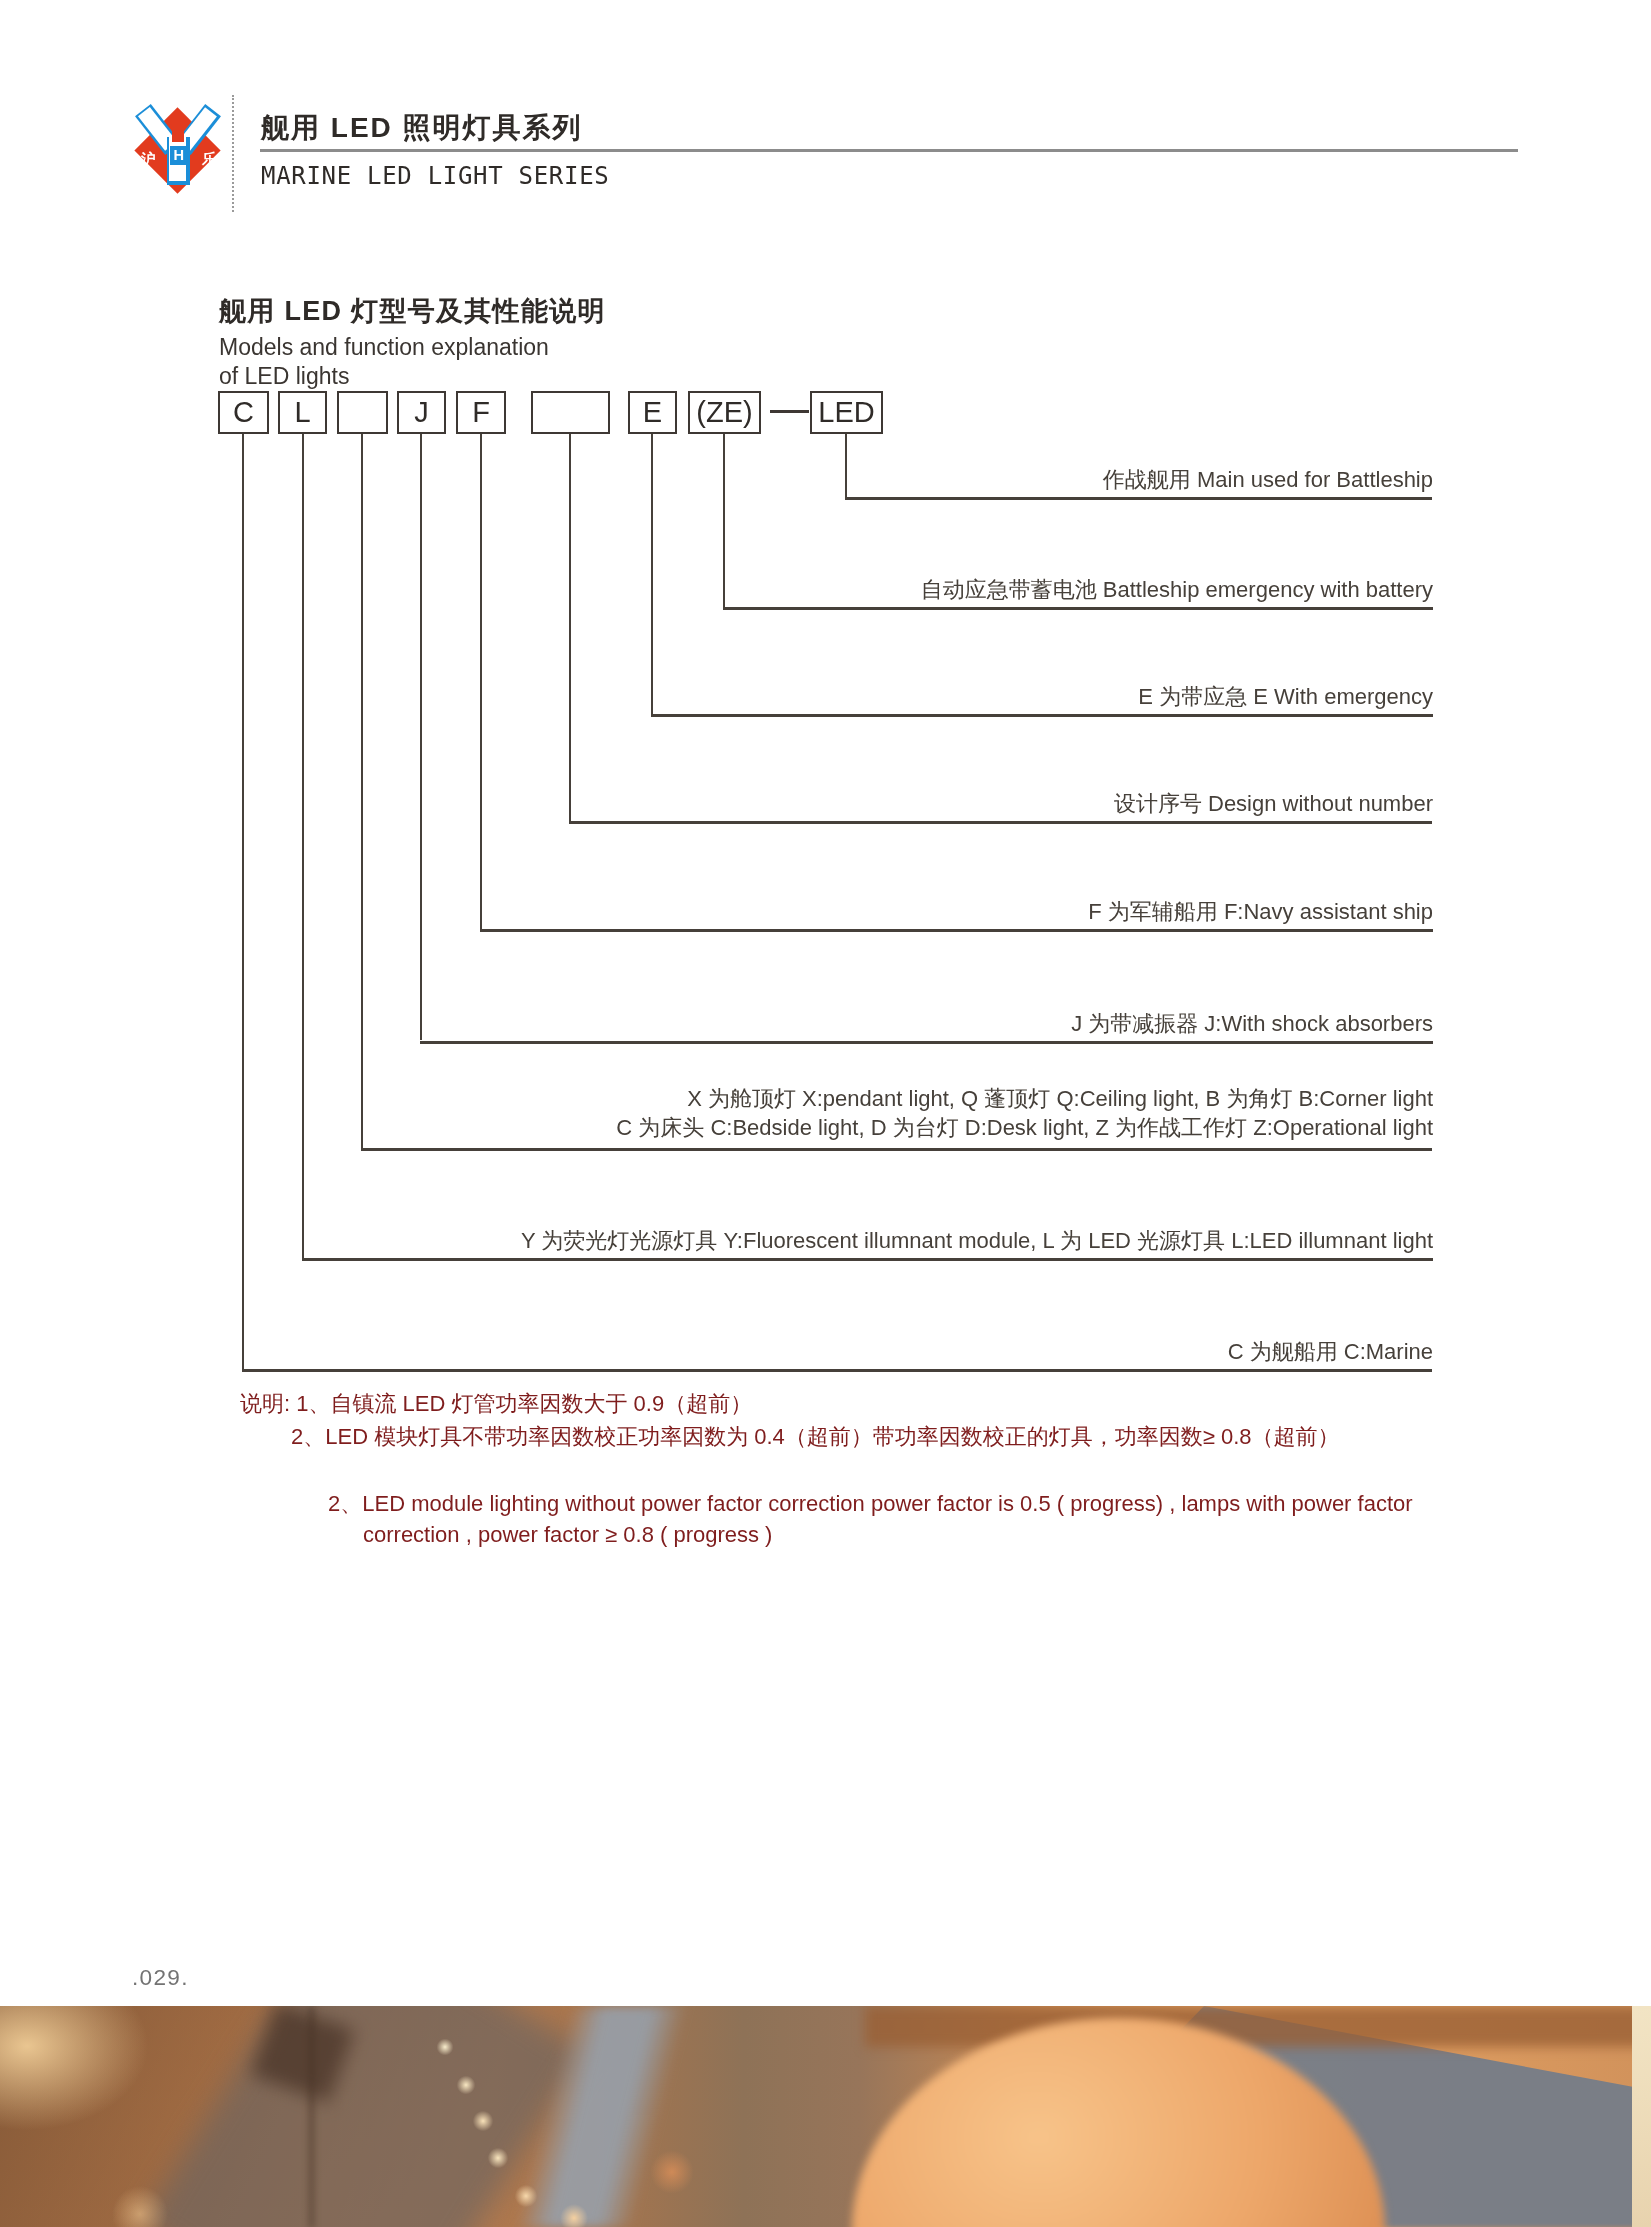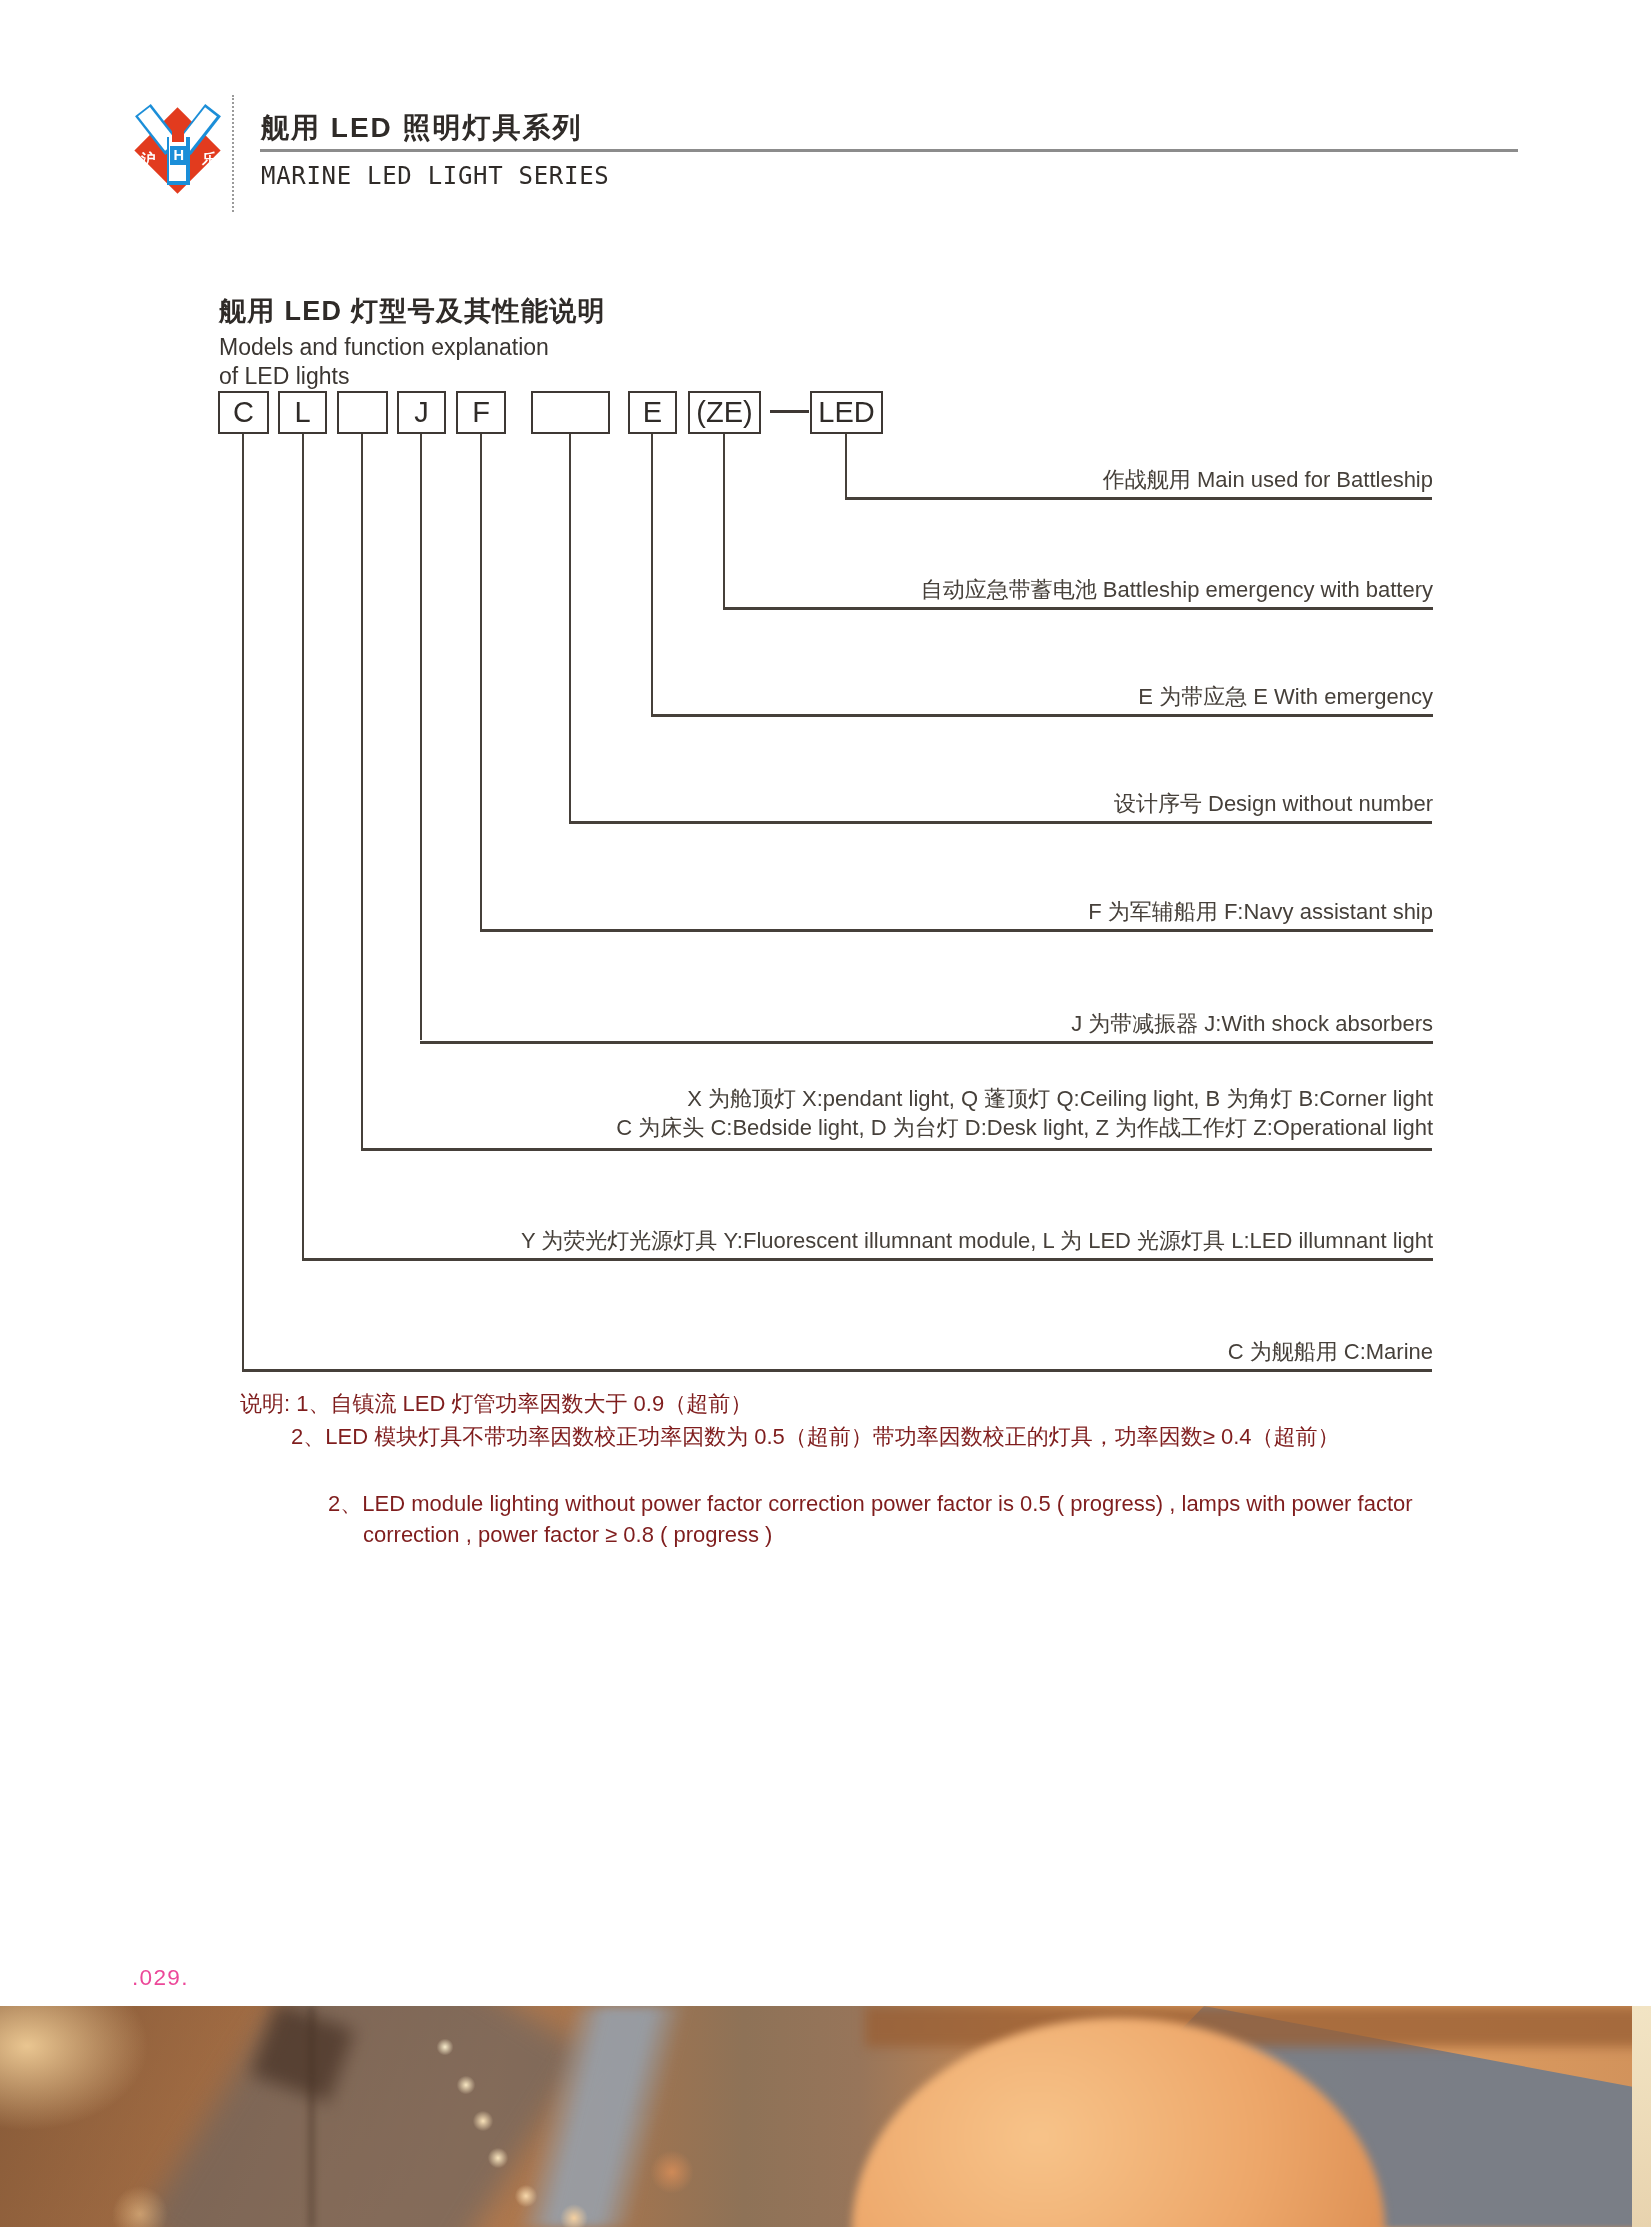--- a/index.html
+++ b/index.html
@@ -39,21 +39,21 @@
 
   
   .vline{position:absolute;width:2px;background:#46403a;}
   .hline{position:absolute;height:2.7px;background:#46403a;}
   .leg{position:absolute;right:219px;text-align:right;font-size:22px;line-height:29px;color:#46403a;white-space:nowrap;}
 
   
   .note{position:absolute;font-size:22px;color:#7f1d1d;white-space:nowrap;text-align:center;}
 
   
-  .pagenum{position:absolute;left:132px;top:1965px;font-size:22.6px;color:#ec4899;letter-spacing:1.3px;}
+  .pagenum{position:absolute;left:132px;top:1965px;font-size:22.6px;color:#737373;letter-spacing:1.3px;}
 
   
   .photo{position:absolute;left:0;top:2006px;width:1652px;height:222px;overflow:hidden;
      background:
        radial-gradient(ellipse 173px 120px at 27px 40px, rgba(250,216,160,.85), rgba(250,216,160,0) 70%),
        linear-gradient(115deg, rgba(84,56,34,.5) 0%, rgba(84,56,34,0) 30%),
        linear-gradient(90deg,#b97c4e 0%,#bb7d4e 20%,#a9754c 35%,#8e7257 45%,#97755a 52%,#c98a54 62%,#e6a363 75%,#d1925b 100%);}
   .photo>div{position:absolute;}
   .ph-graydiag{left:220px;top:-60px;width:286px;height:386px;background:rgba(104,99,97,.62);
                transform:rotate(32deg);filter:blur(14.6px);}
@@ -152,21 +152,21 @@
     <span>C 为床头 C:Bedside light, D 为台灯 D:Desk light, Z 为作战工作灯 Z:Operational light</span>
   </div>
 
   <div class="hline" style="left:302px;top:1258px;width:1131px;"></div>
   <div class="leg" style="top:1226px;"><span>Y 为荧光灯光源灯具 Y:Fluorescent illumnant module,  L 为 LED 光源灯具 L:LED illumnant light</span></div>
 
   <div class="hline" style="left:242px;top:1369px;width:1190px;"></div>
   <div class="leg" style="top:1337px;"><span>C 为舰船用 C:Marine</span></div>
 
   <div class="note" style="left:240px;top:1389px;">说明: 1、自镇流 LED 灯管功率因数大于 0.9（超前）</div>
-  <div class="note" style="left:291px;top:1422px;">2、LED 模块灯具不带功率因数校正功率因数为 0.5（超前）带功率因数校正的灯具，功率因数≥ 0.4（超前）</div>
+  <div class="note" style="left:291px;top:1422px;">2、LED 模块灯具不带功率因数校正功率因数为 0.4（超前）带功率因数校正的灯具，功率因数≥ 0.8（超前）</div>
   <div class="note" style="left:328px;top:1489px;">2、LED module lighting without power factor correction power factor is  0.5 ( progress) , lamps with power factor</div>
   <div class="note" style="left:363px;top:1522px;">correction , power factor ≥ 0.8 ( progress )</div>
 
   <div class="pagenum">.029.</div>
 
   <div class="photo">
     <div class="ph-graydiag"></div>
     <div class="ph-streak"></div>
     <div class="ph-darkblob"></div>
     <div class="ph-slate"></div>

